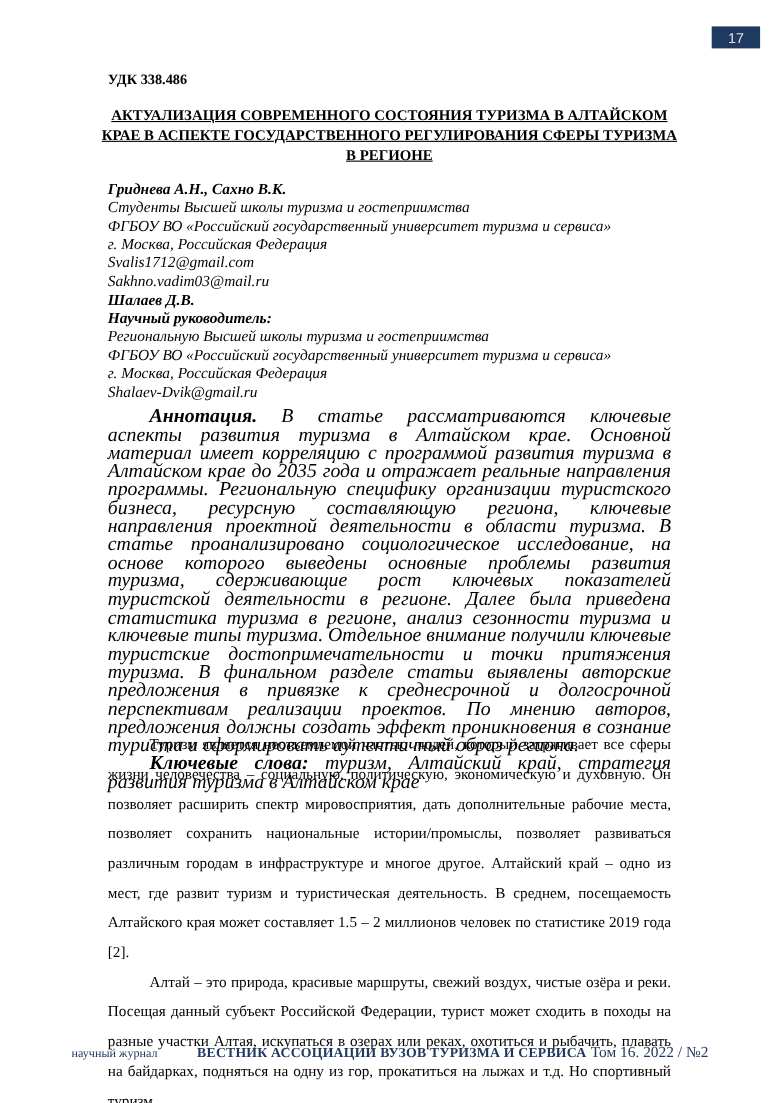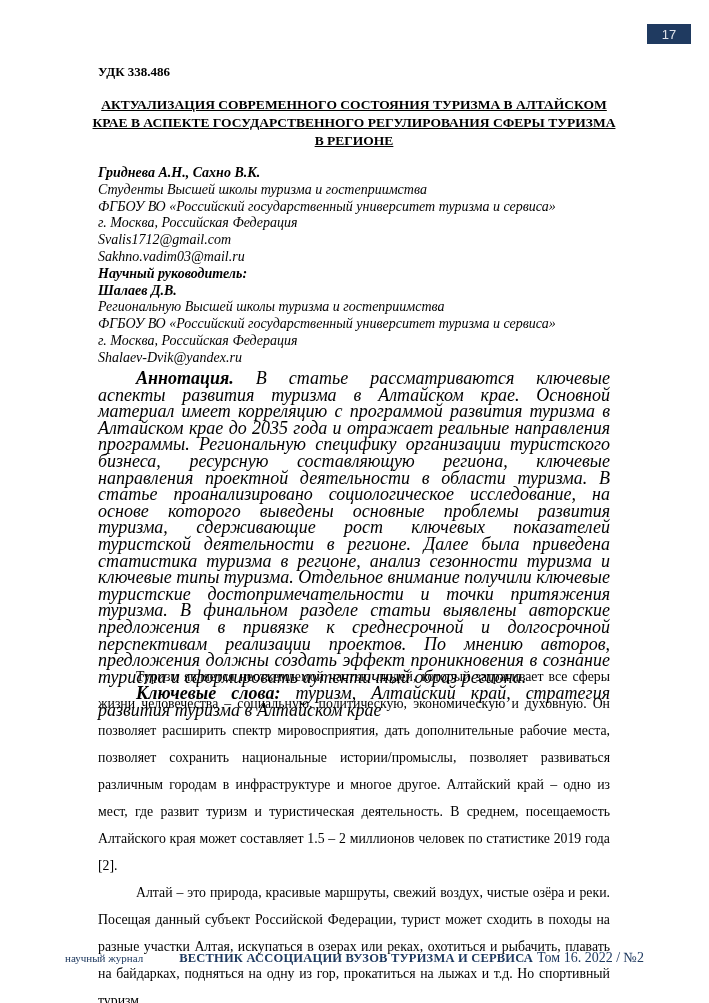--- a/index.html
+++ b/index.html
@@ -70,26 +70,26 @@
 
   <h1 class="title" style="margin:0; font-size:13.5px;text-decoration:underline;">АКТУАЛИЗАЦИЯ СОВРЕМЕННОГО СОСТОЯНИЯ ТУРИЗМА В АЛТАЙСКОМ КРАЕ В АСПЕКТЕ ГОСУДАРСТВЕННОГО РЕГУЛИРОВАНИЯ СФЕРЫ ТУРИЗМА В РЕГИОНЕ</h1>
 
   <div class="authors">
     <div class="bold-line">Гриднева А.Н., Сахно В.К.</div>
     <div>Студенты Высшей школы туризма и гостеприимства</div>
     <div>ФГБОУ ВО «Российский государственный университет туризма и сервиса»</div>
     <div>г. Москва, Российская Федерация</div>
     <div>Svalis1712@gmail.com</div>
     <div>Sakhno.vadim03@mail.ru</div>
+    <div class="bold-line">Шалаев Д.В.</div>
     <div class="bold-line">Научный руководитель:</div>
-    <div class="bold-line">Шалаев Д.В.</div>
     <div>Региональную Высшей школы туризма и гостеприимства</div>
     <div>ФГБОУ ВО «Российский государственный университет туризма и сервиса»</div>
     <div>г. Москва, Российская Федерация</div>
-    <div>Shalaev-Dvik@yandex.ru</div>
+    <div>Shalaev-Dvik@gmail.ru</div>
   </div>
 
   <div class="abstract">
     <p><span class="lbl">Аннотация.</span><span> В статье рассматриваются ключевые аспекты развития туризма в Алтайском крае. Основной материал имеет корреляцию с программой развития туризма в Алтайском крае до 2035 года и отражает реальные направления программы. Региональную специфику организации туристского бизнеса, ресурсную составляющую региона, ключевые направления проектной деятельности в области туризма. В статье проанализировано социологическое исследование, на основе которого выведены основные проблемы развития туризма, сдерживающие рост ключевых показателей туристской деятельности в регионе. Далее была приведена статистика туризма в регионе, анализ сезонности туризма и ключевые типы туризма. Отдельное внимание получили ключевые туристские достопримечательности и точки притяжения туризма. В финальном разделе статьи выявлены авторские предложения в привязке к среднесрочной и долгосрочной перспективам реализации проектов. По мнению авторов, предложения должны создать эффект проникновения в сознание туриста и сформировать аутентичный образ региона.</span></p>
     <p><span class="lbl">Ключевые слова:</span><span> туризм, Алтайский край, стратегия развития туризма в Алтайском крае</span></p>
   </div>
 
   <div class="body-text">
     <p>Туризм является неотъемлемой частью людей, который затрагивает все сферы жизни человечества – социальную, политическую, экономическую и духовную. Он позволяет расширить спектр мировосприятия, дать дополнительные рабочие места, позволяет сохранить национальные истории/промыслы, позволяет развиваться различным городам в инфраструктуре и многое другое. Алтайский край – одно из мест, где развит туризм и туристическая деятельность. В среднем, посещаемость Алтайского края может составляет 1.5 – 2 миллионов человек по статистике 2019 года [2].</p>
     <p class="fill-last">Алтай – это природа, красивые маршруты, свежий воздух, чистые озёра и реки. Посещая данный субъект Российской Федерации, турист может сходить в походы на разные участки Алтая, искупаться в озерах или реках, охотиться и рыбачить, плавать на байдарках, подняться на одну из гор, прокатиться на лыжах и т.д. Но спортивный туризм</p>

